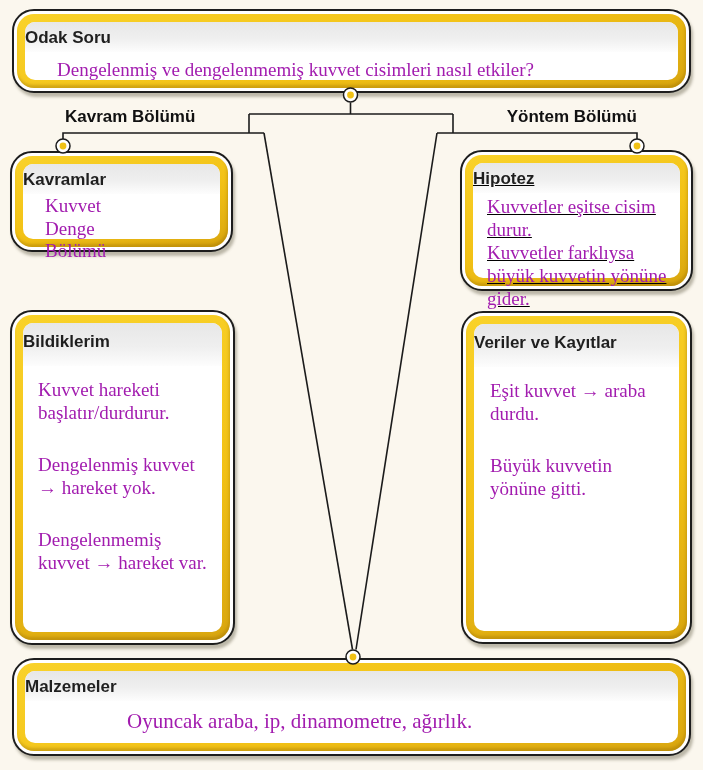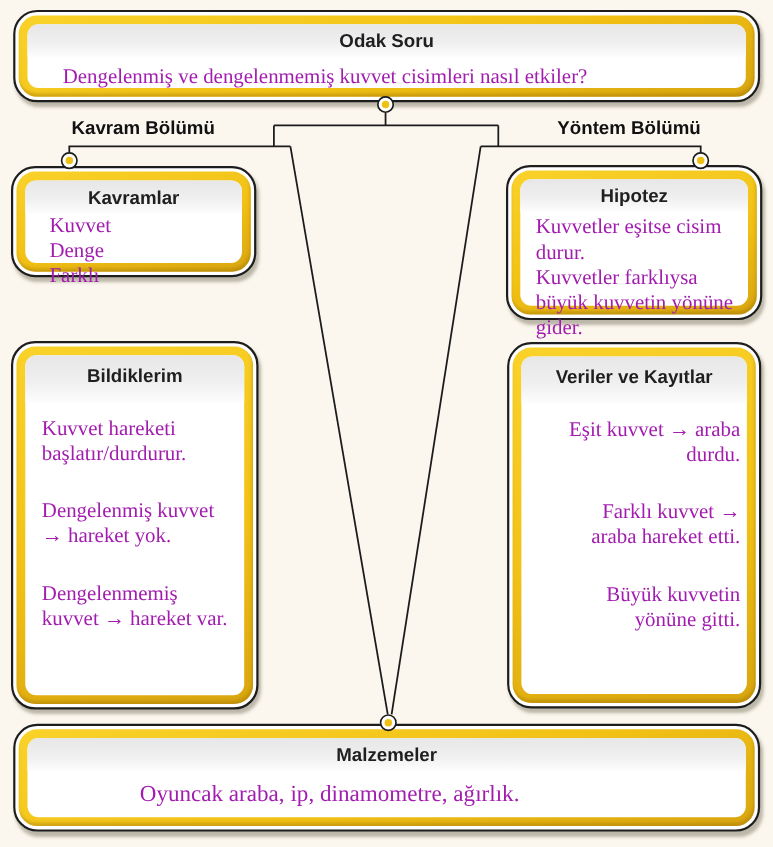--- a/index.html
+++ b/index.html
@@ -6,43 +6,43 @@
   body{background:#fbf7ee;font-family:"Liberation Sans",sans-serif;}
   .stage{position:relative;width:703px;height:770px;background:#fbf7ee;overflow:hidden;}
 
   
   .vbox{position:absolute;border:2px solid #1d1d1d;border-radius:22px;background:#fff;
         padding:3px;box-sizing:border-box;box-shadow:2px 4px 3px rgba(70,62,38,.35);}
   .band{height:100%;border-radius:17px;box-sizing:border-box;padding:8px;
         background:linear-gradient(165deg,#f9d22a 0%,#f2c115 55%,#d9a60f 100%);
         box-shadow:inset -1px -3px 3px rgba(140,100,0,.35);}
   .content{height:100%;background:#fff;border-radius:10px;box-sizing:border-box;}
-  .hd{text-align:center;font-weight:bold;font-size:17px;color:#1f1f1f;
+  .hd{font-weight:bold;font-size:17px;color:#1f1f1f;
       background:linear-gradient(180deg,#e7e7e7 0%,#efefef 55%,#fdfdfd 100%);
       border-radius:10px 10px 0 0;padding:6px 0 4px;}
   .hd.tall{padding:9px 0 14px;}
   .red{font-family:"Liberation Serif","DejaVu Serif",serif;color:#a21caf;}
   .ln{font-size:19px;line-height:23px;}
   .item{font-size:19px;line-height:22.5px;}
   .para{margin:0 0 29px 0;}
 
   
   #box-focus      {left:12px; top:9px;   width:679px; height:84px;}
   #box-concepts   {left:10px; top:151px; width:223px; height:101px;}
   #box-hypothesis {left:460px;top:150px; width:233px; height:141px;}
   #box-known      {left:10px; top:310px; width:225px; height:335px;}
   #box-records    {left:461px;top:311px; width:231px; height:333px;}
   #box-materials  {left:12px; top:658px; width:679px; height:98px;}
 
   #box-focus .body{padding:6px 10px 0 32px;}
   #box-concepts .body{padding:1px 8px 0 22px;}
-  #box-hypothesis .content{overflow:visible;}
+  #box-hypothesis .content{overflow:visible;text-decoration:underline;}
   #box-hypothesis .body{padding:2px 4px 0 14px;}
   #box-known .body{padding:12px 6px 0 15px;}
-  #box-records .body{padding:12px 6px 0 16px;text-align:right;}
+  #box-records .body{padding:12px 6px 0 16px;}
   #box-materials .body{padding:7px 0 0 102px;font-size:21px;}
   #box-materials .body .ln{font-size:21px;line-height:26px;}
 
   
   .branch-label{position:absolute;top:107px;width:200px;font-weight:bold;font-size:17px;color:#111;}
   #label-left{left:63px;text-align:left;padding-left:2px;}
   #label-right{left:437px;text-align:right;padding-right:3px;}
 
   
   svg.connectors{position:absolute;left:0;top:0;z-index:6;pointer-events:none;}
@@ -68,21 +68,21 @@
   <div class="branch-label" id="label-left">Kavram Bölümü</div>
   <div class="branch-label" id="label-right">Yöntem Bölümü</div>
 
   <div class="vbox" id="box-concepts">
     <div class="band">
       <div class="content">
         <div class="hd">Kavramlar</div>
         <div class="body">
           <div class="item red">Kuvvet</div>
           <div class="item red">Denge</div>
-          <div class="item red">Farklı</div>
+          <div class="item red">Bölümü</div>
         </div>
       </div>
     </div>
   </div>
 
   <div class="vbox" id="box-hypothesis">
     <div class="band">
       <div class="content">
         <div class="hd">Hipotez</div>
         <div class="body">
@@ -121,24 +121,20 @@
   <div class="vbox" id="box-records">
     <div class="band">
       <div class="content">
         <div class="hd tall">Veriler ve Kayıtlar</div>
         <div class="body">
           <div class="para">
             <div class="ln red">Eşit kuvvet → araba</div>
             <div class="ln red">durdu.</div>
           </div>
           <div class="para">
-            <div class="ln red">Farklı kuvvet →</div>
-            <div class="ln red">araba hareket etti.</div>
-          </div>
-          <div class="para">
             <div class="ln red">Büyük kuvvetin</div>
             <div class="ln red">yönüne gitti.</div>
           </div>
         </div>
       </div>
     </div>
   </div>
 
   <div class="vbox" id="box-materials">
     <div class="band">

